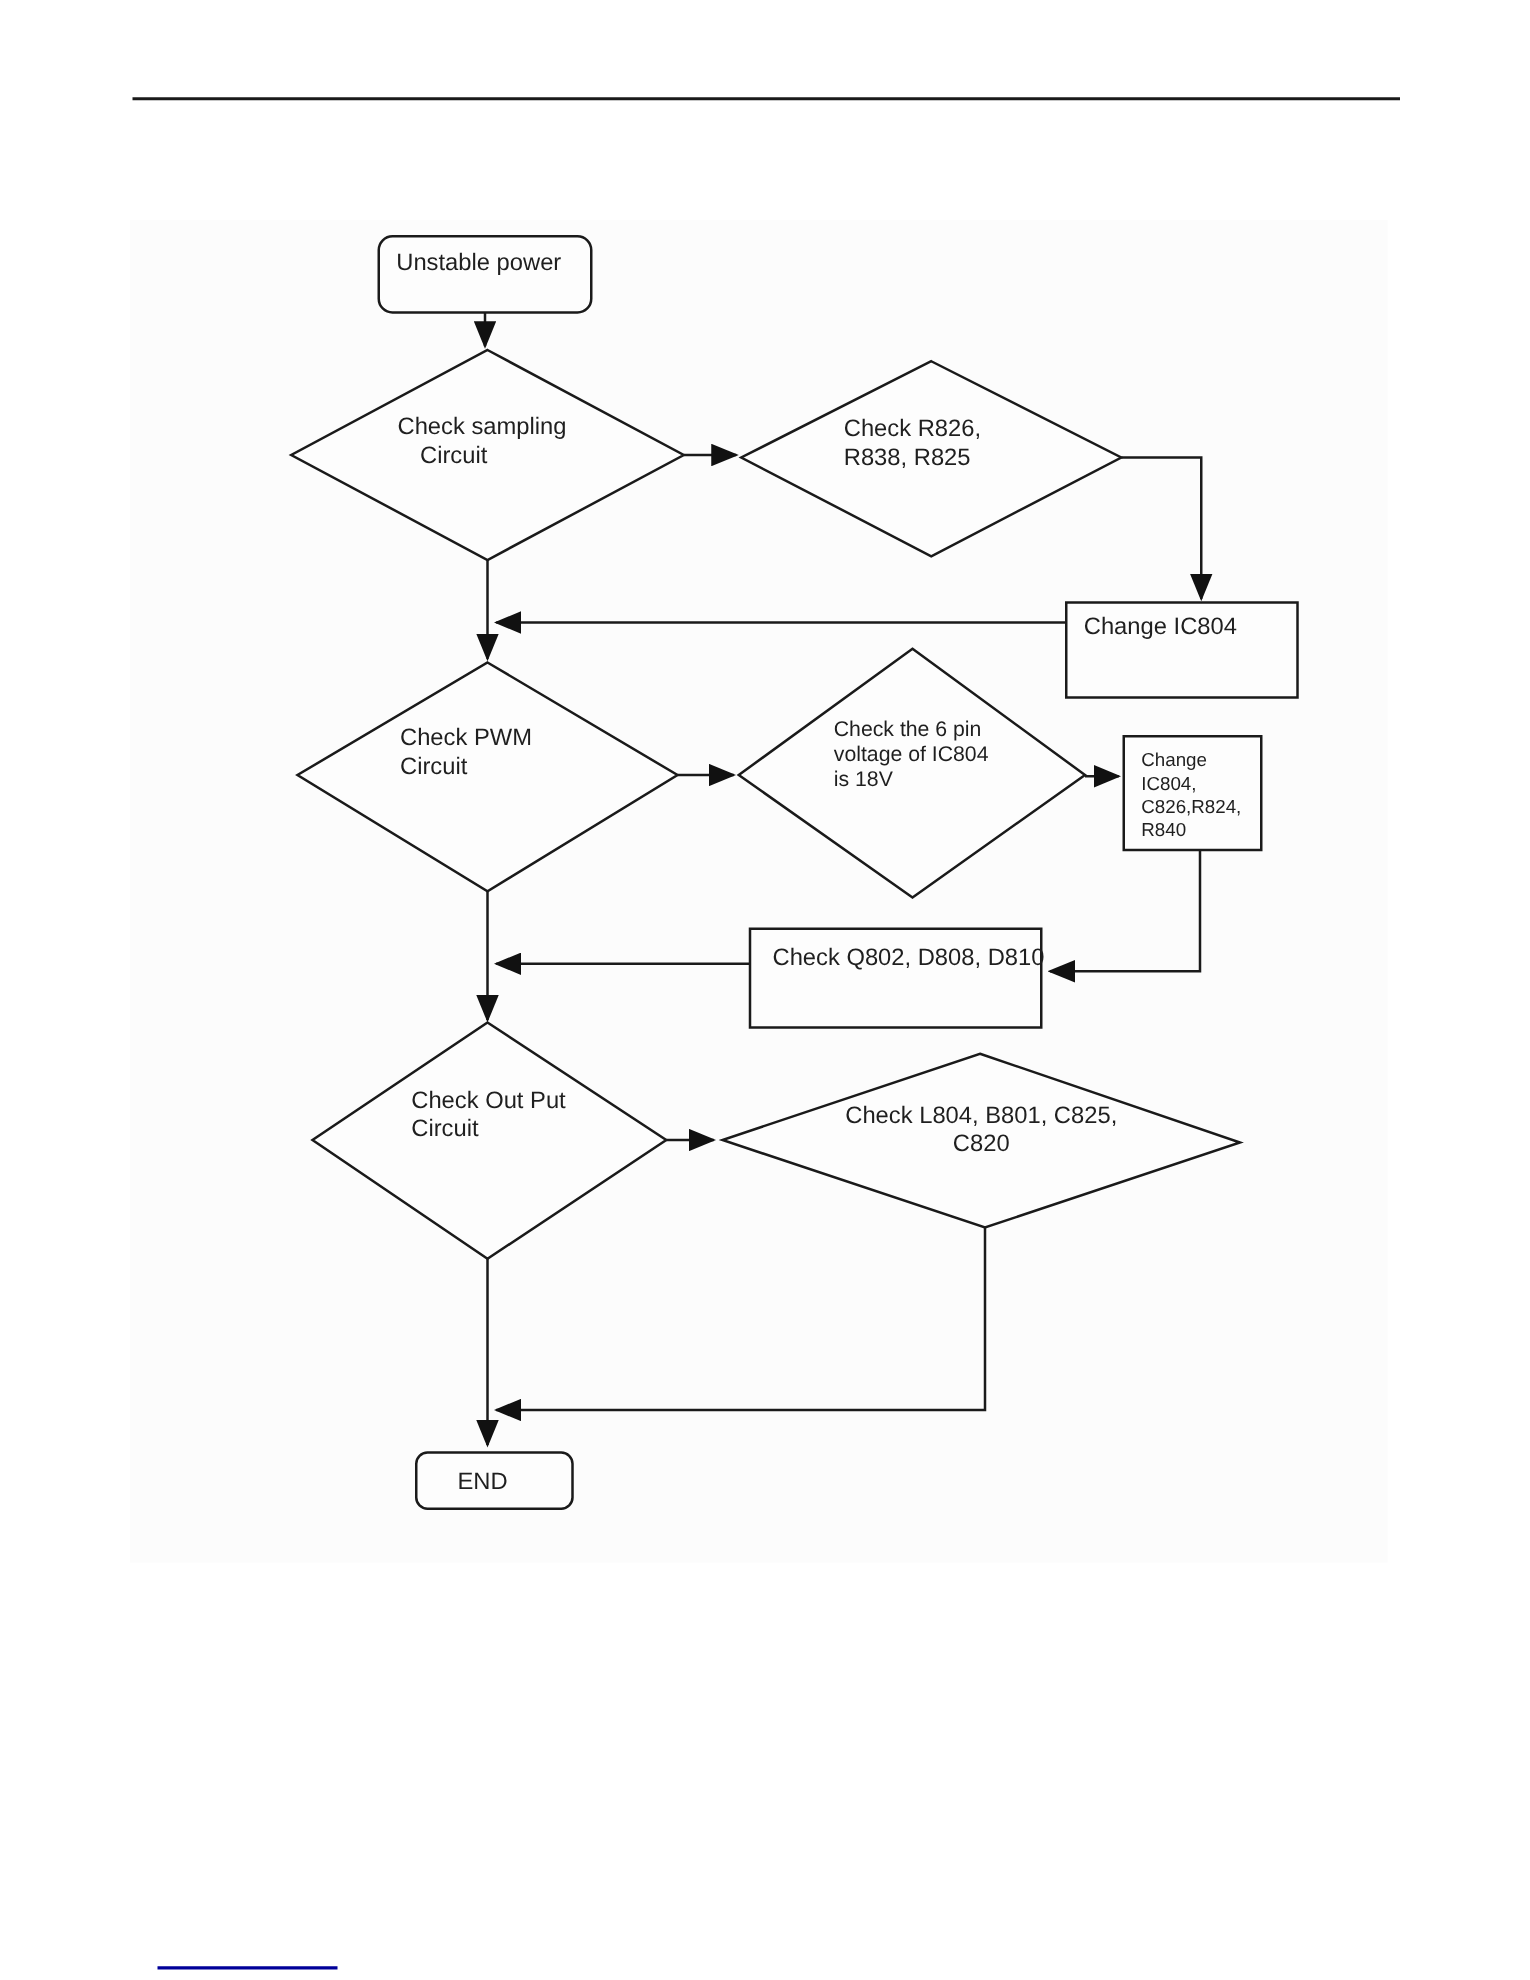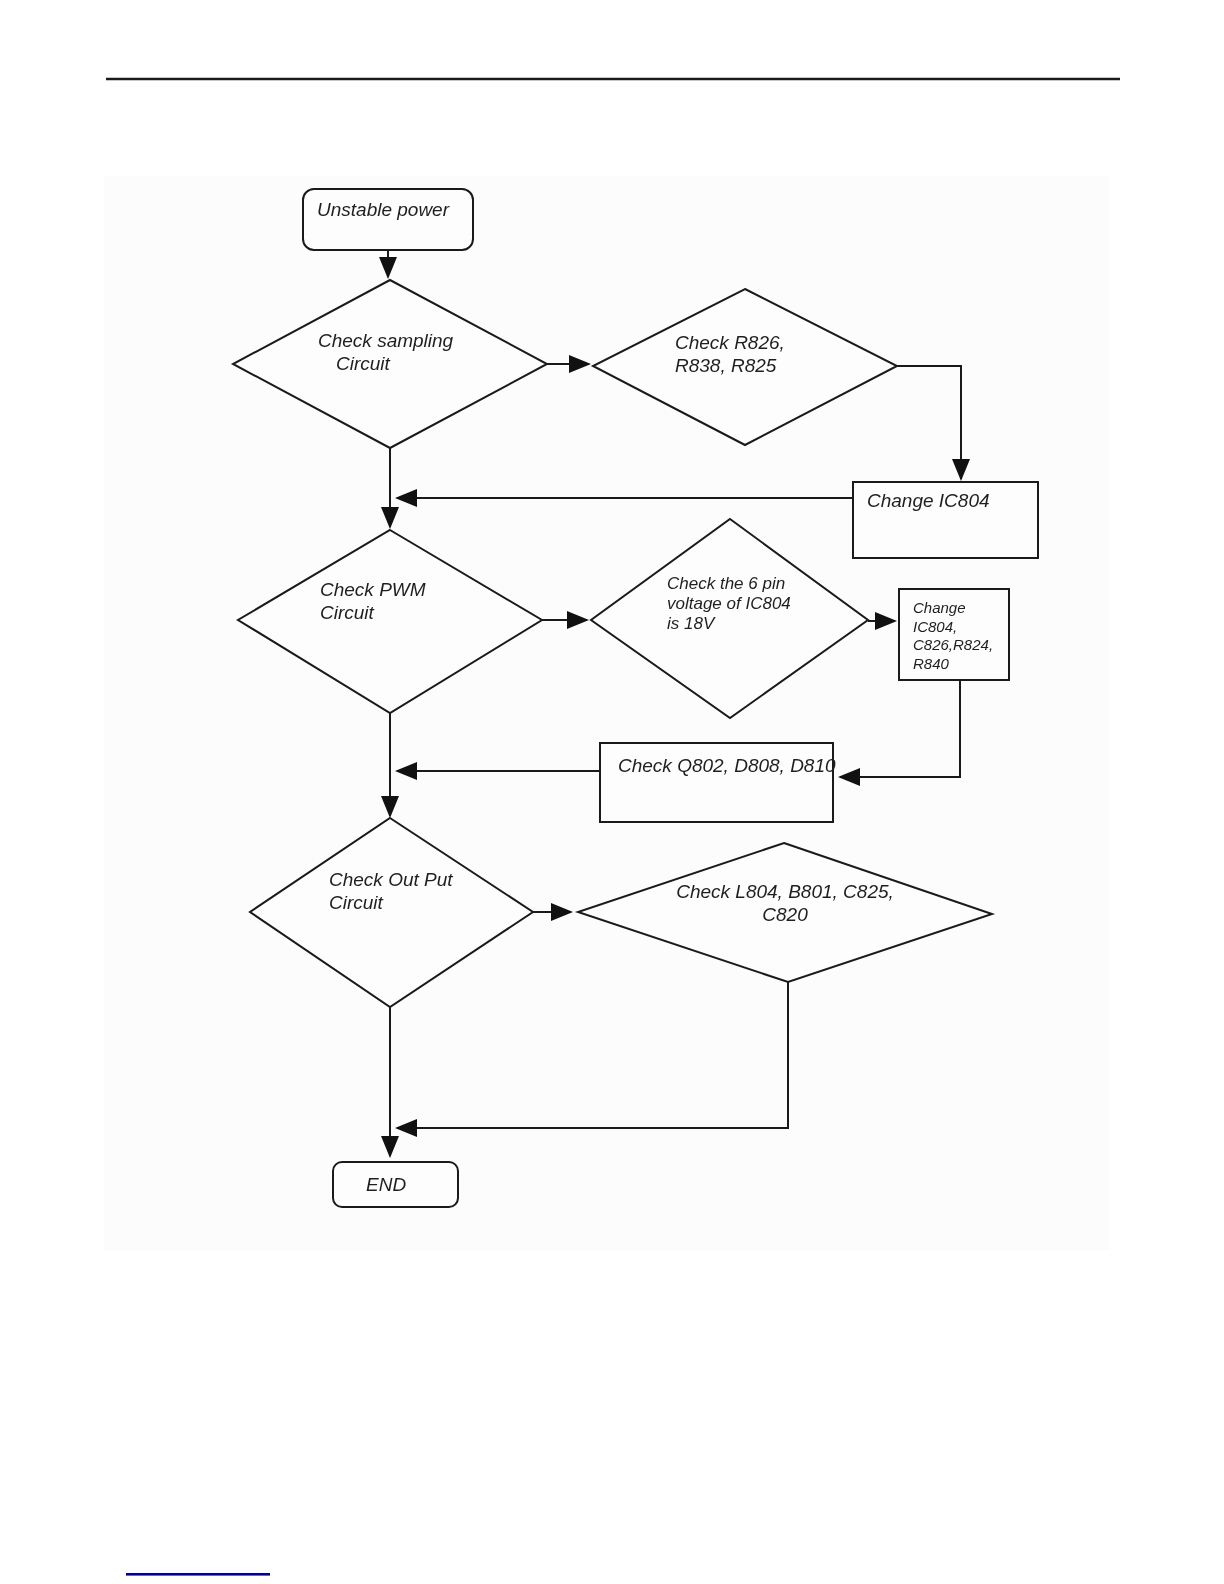--- a/index.html
+++ b/index.html
@@ -7,21 +7,20 @@
     padding: 0;
     background: #ffffff;
   }
   .page {
     position: relative;
     width: 1224px;
     height: 1584px;
     background: #ffffff;
     overflow: hidden;
     font-family: "Liberation Sans", sans-serif;
-    font-style: italic;
   }
   svg text {
     font-family: "Liberation Sans", sans-serif;
     fill: #1f1f1f;
   }
   .t19 { font-size: 19px; }
   .t17 { font-size: 17px; }
   .t15 { font-size: 15px; }
   .shape {
     fill: #fdfdfd;

